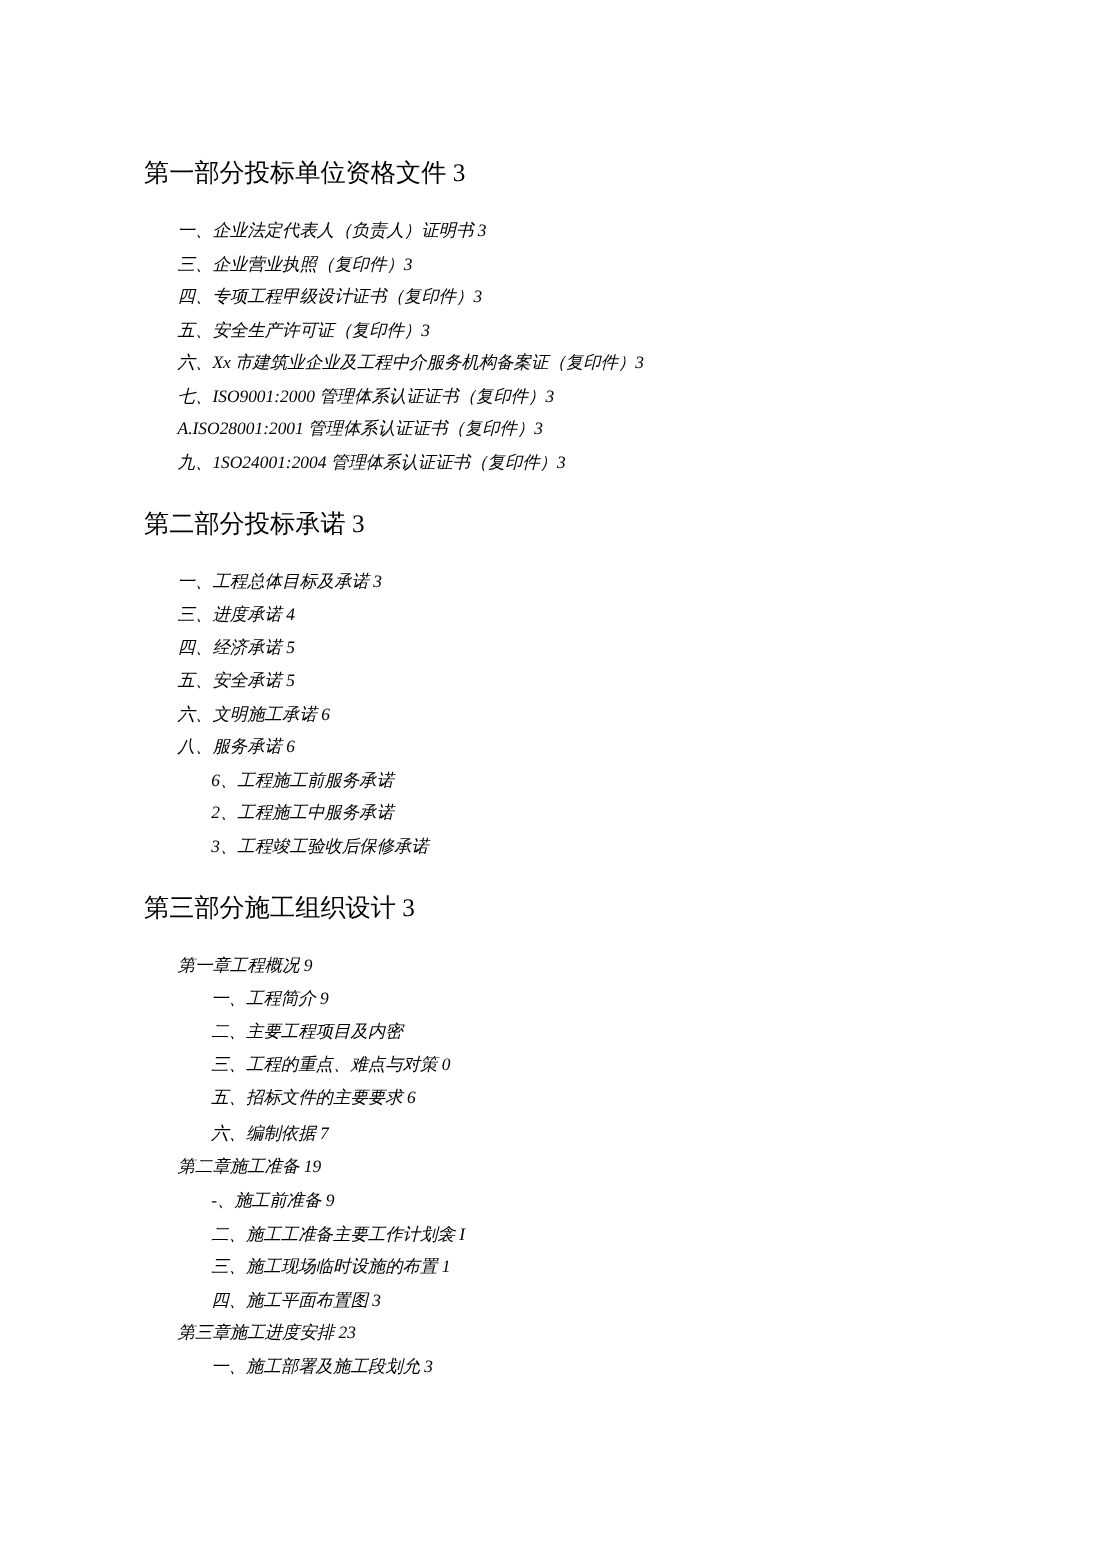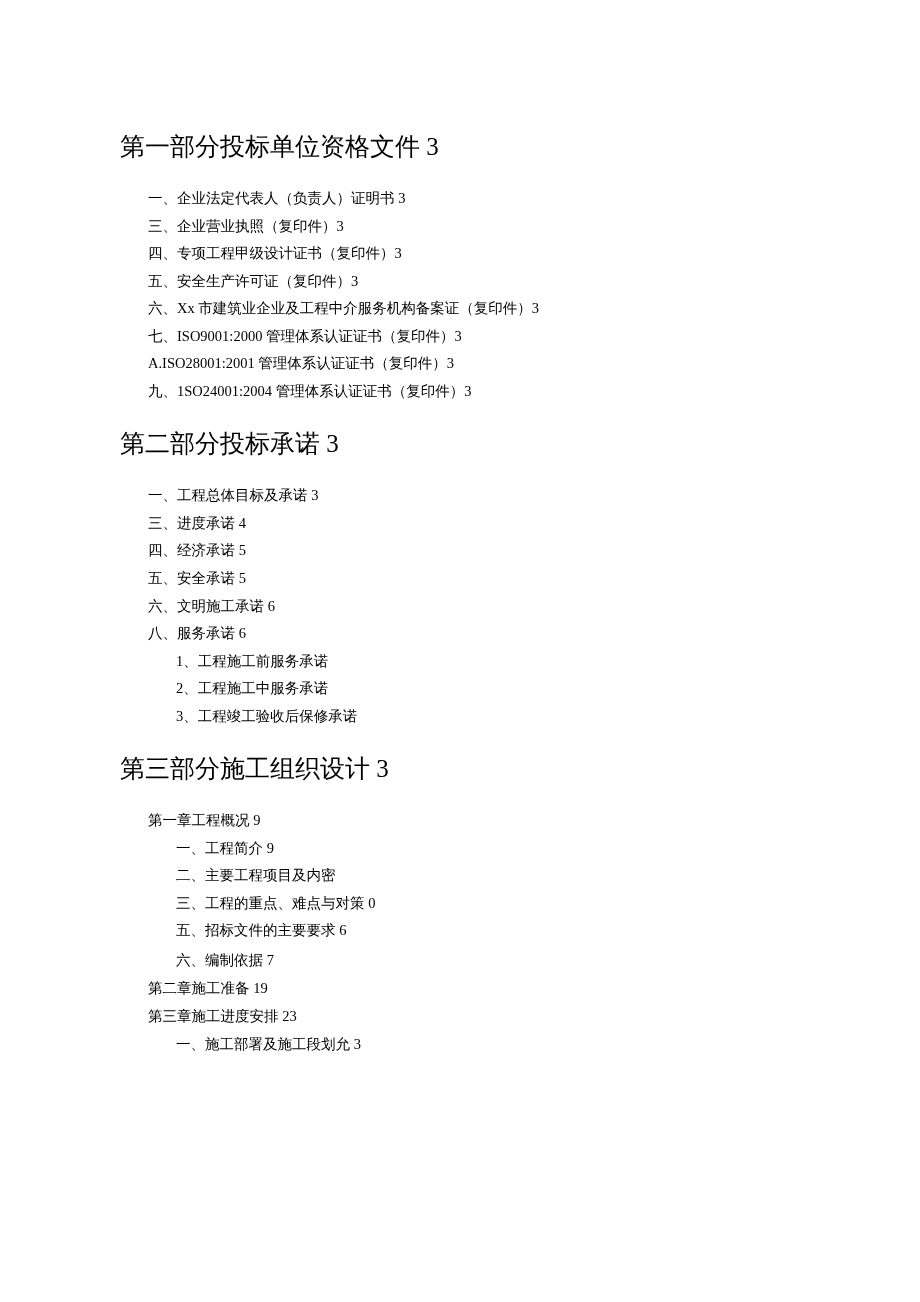--- a/index.html
+++ b/index.html
@@ -4,30 +4,31 @@
   <style>
     * { margin: 0; padding: 0; box-sizing: border-box; }
     body {
       font-family: "SimSun", "宋体", serif;
       background: #ffffff;
       width: 920px;
       padding: 130px 120px 60px 120px;
       color: #000;
     }
     .section-title {
-      font-size: 25px;
+      font-size: 21px;
       font-weight: normal;
       margin-bottom: 22px;
       margin-top: 22px;
     }
     .section-title:first-child {
       margin-top: 0;
     }
     .level1-list {
       margin-left: 28px;
+      font-style: italic;
     }
     .level1-item {
       font-size: 14.5px;
       line-height: 1.9;
       font-weight: normal;
     }
     .level2-list {
       margin-left: 28px;
     }
     .level2-item {
@@ -55,34 +56,40 @@
     </div>
     <div class="section-title">第二部分投标承诺 3</div>
     <div class="level1-list">
       <div class="level1-item">一、工程总体目标及承诺 3</div>
       <div class="level1-item">三、进度承诺 4</div>
       <div class="level1-item">四、经济承诺 5</div>
       <div class="level1-item">五、安全承诺 5</div>
       <div class="level1-item">六、文明施工承诺 6</div>
       <div class="level1-item">八、服务承诺 6</div>
       <div class="level2-list">
-        <div class="level2-item">1、工程施工前服务承诺</div>
+        <div class="level2-item">6、工程施工前服务承诺</div>
         <div class="level2-item">2、工程施工中服务承诺</div>
         <div class="level2-item">3、工程竣工验收后保修承诺</div>
       </div>
     </div>
     <div class="section-title">第三部分施工组织设计 3</div>
     <div class="level1-list">
       <div class="level1-item">第一章工程概况 9</div>
       <div class="level2-list">
         <div class="level2-item">一、工程简介 9</div>
         <div class="level2-item">二、主要工程项目及内密</div>
         <div class="level2-item">三、工程的重点、难点与对策 0</div>
         <div class="level2-item">五、招标文件的主要要求 6</div>
         <div class="level2-item spaced">六、编制依据 7</div>
       </div>
       <div class="level1-item">第二章施工准备 19</div>
+      <div class="level2-list">
+        <div class="level2-item">-、施工前准备 9</div>
+        <div class="level2-item">二、施工工准备主要工作计划衾 I</div>
+        <div class="level2-item">三、施工现场临时设施的布置 1</div>
+        <div class="level2-item">四、施工平面布置图 3</div>
+      </div>
       <div class="level1-item">第三章施工进度安排 23</div>
       <div class="level2-list">
         <div class="level2-item">一、施工部署及施工段划允 3</div>
       </div>
     </div>
   </div>
 
 </body></html>

